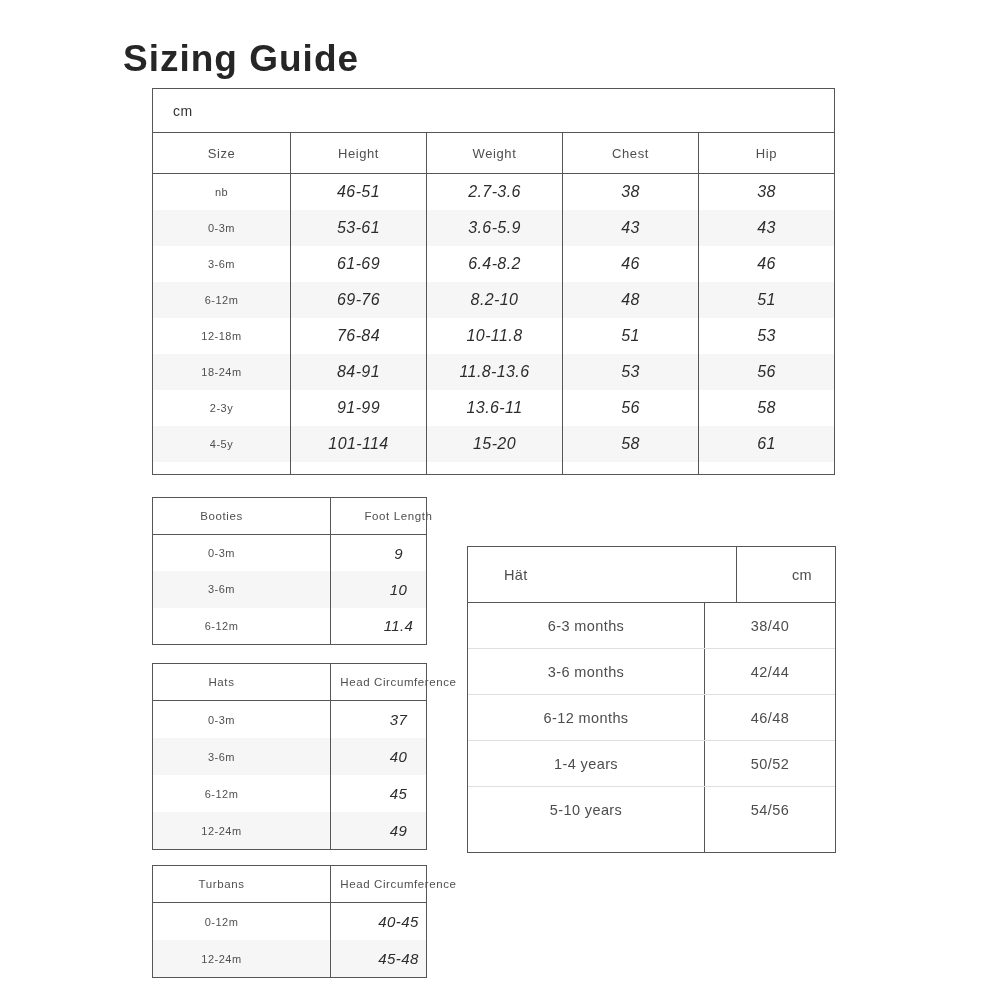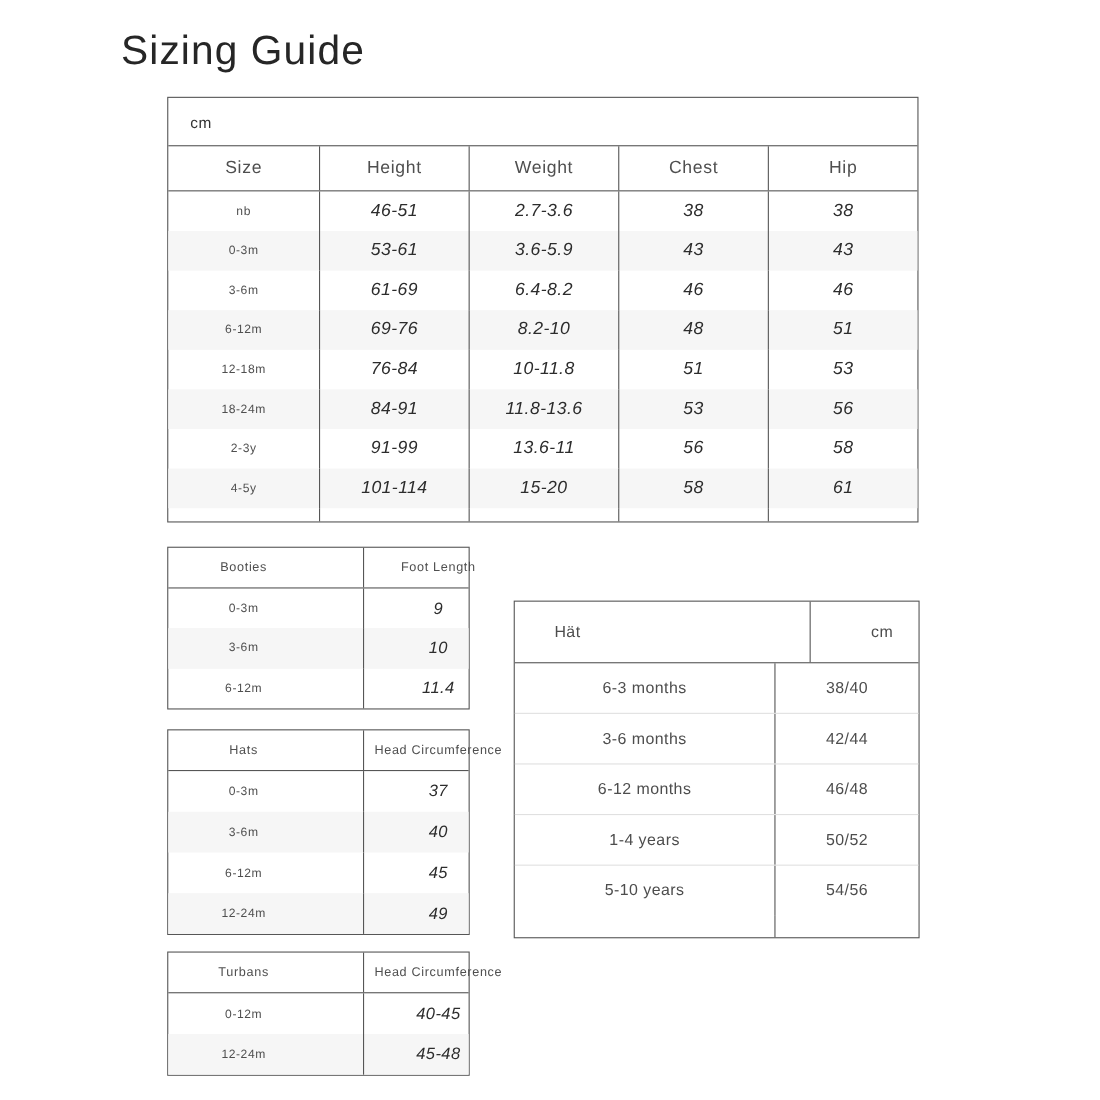--- a/index.html
+++ b/index.html
@@ -8,22 +8,22 @@
     --stripe:#f6f6f6;
     --text-primary:#2c2c2c;
     --text-secondary:#4f4f4f;
   }
   html,body{margin:0;padding:0;background:#ffffff;}
   .canvas{
     position:relative;width:1000px;height:1000px;background:#ffffff;
     font-family:"Liberation Sans",sans-serif;overflow:hidden;
   }
   .title{
-    position:absolute;left:107px;top:22px;margin:3px;
-    font-size:37px;font-weight:400;letter-spacing:1px;color:#262626;
+    position:absolute;left:107px;top:22px;margin:16px;
+    font-size:37px;font-weight:700;letter-spacing:1px;color:#262626;
   }
   .tbl{
     position:absolute;background:#ffffff;
     border:1px solid var(--border-dark);box-sizing:border-box;
   }
   .grid{display:grid;}
   .grid > div{box-sizing:border-box;display:flex;align-items:center;justify-content:center;overflow:hidden;}
   .grid > div + div{border-left:1px solid var(--border-dark);}
   
   .g-main{grid-template-columns:137px 136px 136px 136px 136px;}
@@ -31,21 +31,21 @@
   .g-hat{grid-template-columns:236px 131px;}
   
   .main{left:152px;top:88px;width:683px;}
   .unit-band{
     height:43px;border-bottom:1px solid var(--border-dark);
     display:flex;align-items:center;padding-left:20px;
     font-size:14px;color:#333333;letter-spacing:.4px;
   }
   .header{border-bottom:1px solid var(--border-dark);}
   .main .header{height:40px;}
-  .hcell{font-size:16px;color:var(--text-secondary);letter-spacing:.6px;}
+  .hcell{font-size:13px;color:var(--text-secondary);letter-spacing:.6px;}
   .data-row.stripe{background:var(--stripe);}
   .main .data-row{height:36px;}
   .label-cell{font-size:11px;color:var(--text-secondary);letter-spacing:.5px;}
   .num-cell{font-size:16px;color:var(--text-primary);letter-spacing:.4px;font-style:italic;}
   .footer-strip > div{height:100%;}
   .main .footer-strip{height:12px;}
   
   .small-tbl{left:152px;width:275px;}
   .booties{top:497px;}
   .hats{top:663px;}

